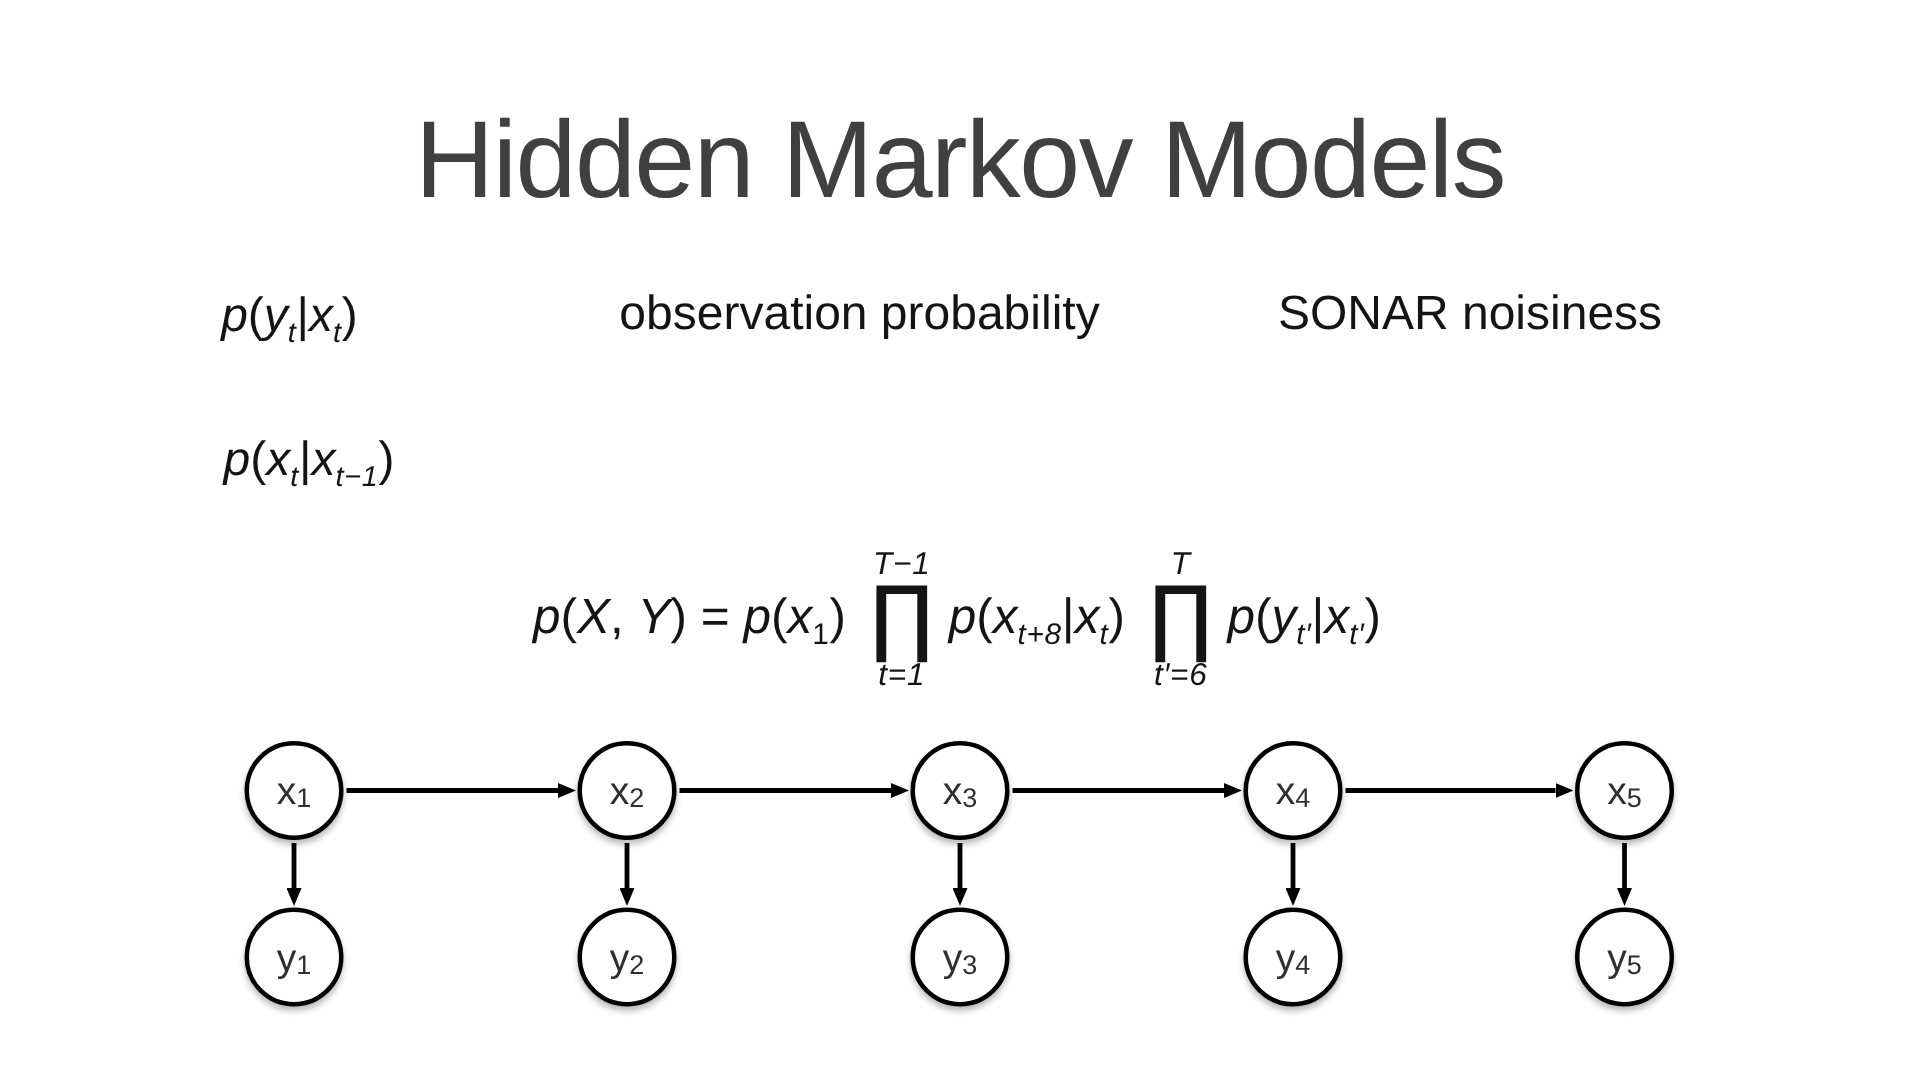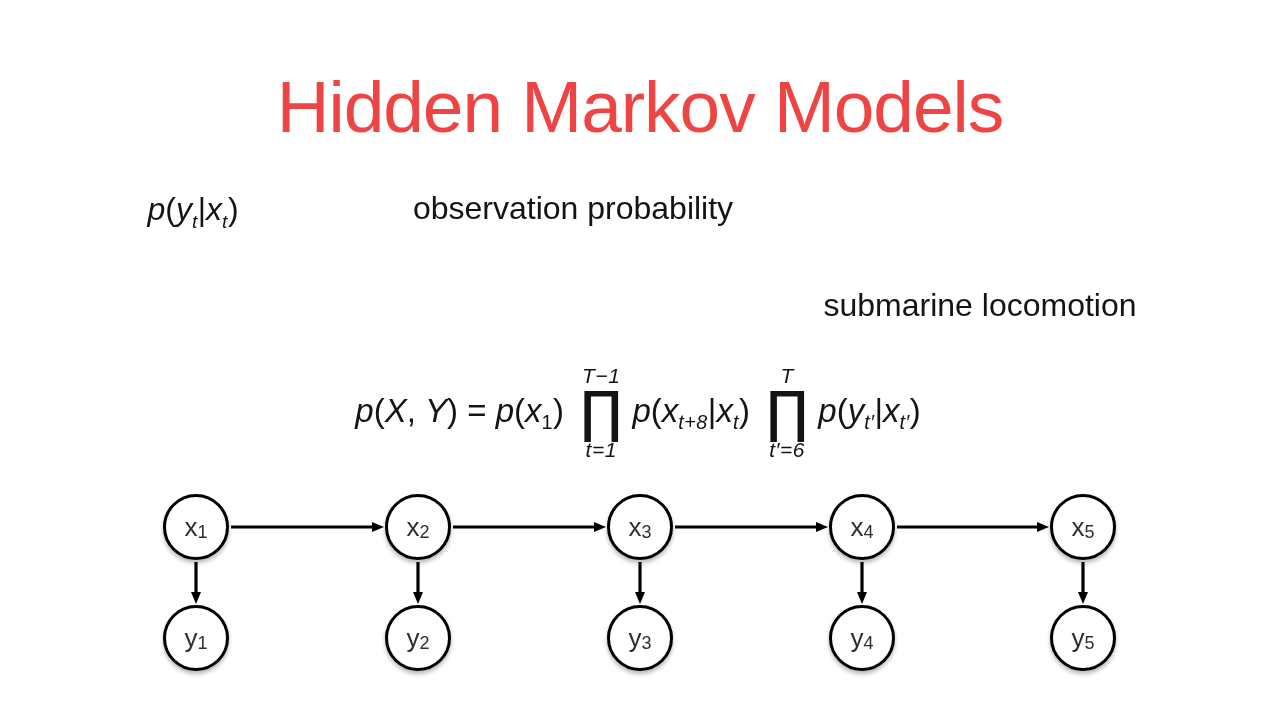--- a/index.html
+++ b/index.html
@@ -2,21 +2,21 @@
 <html><head>
 <meta charset="utf-8">
 <style>
   html,body{margin:0;padding:0;background:#ffffff;}
   #stage{
     position:relative;width:1280px;height:720px;background:#ffffff;overflow:hidden;
     font-family:"Liberation Sans","DejaVu Sans",sans-serif;color:#111111;
   }
   .title{
     position:absolute;left:0;right:0;top:70px;text-align:center;
-    font-size:73px;font-weight:300;letter-spacing:-1px;color:#ef4444;line-height:1;
+    font-size:73px;font-weight:300;letter-spacing:-1px;color:#404040;line-height:1;
     white-space:nowrap;
   }
   .cell{position:absolute;transform:translate(-50%,-50%);white-space:nowrap;line-height:1.1;}
   .plain{font-size:32px;color:#141414;}
   .math{font-size:32px;color:#141414;}
   .math .it{font-style:italic;}
   .math sub{font-size:0.6em;font-style:italic;line-height:0;letter-spacing:0.5px;}
   .math sub.up{font-style:normal;}
   .equation{
     position:absolute;left:638px;top:413px;transform:translate(-50%,-50%);
@@ -42,22 +42,23 @@
 </style>
 </head>
 <body>
 
 <div id="stage">
 
   <div class="title">Hidden Markov Models</div>
 
   <div class="cell math" style="left:193px;top:210px;text-align:right;"><span class="it">p</span><span>(</span><span class="it">y</span><sub>t</sub><span>|</span><span class="it">x</span><sub>t</sub><span>)</span></div>
   <div class="cell plain" style="left:525px;top:209px;margin-left:48px;">observation probability</div>
+  <div class="cell plain" style="left:980px;top:209px;">SONAR noisiness</div>
 
-  <div class="cell plain" style="left:980px;top:306px;">submarine locomotion</div>
+  <div class="cell math" style="left:206px;top:306px;"><span class="it">p</span><span>(</span><span class="it">x</span><sub>t</sub><span>|</span><span class="it">x</span><sub>t−1</sub><span>)</span></div>
 
   <div class="equation math"><span class="it">p</span><span>(</span><span class="it">X</span><span>, </span><span class="it">Y</span><span>) = </span><span class="it">p</span><span>(</span><span class="it">x</span><sub class="up">1</sub><span>)</span><span class="prod">
         <span class="psup">T−1</span>
         <span class="psym">∏</span>
         <span class="psub">t=1</span>
       </span><span class="it">p</span><span>(</span><span class="it">x</span><sub>t+8</sub><span>|</span><span class="it">x</span><sub>t</sub><span>)</span><span class="prod">
         <span class="psup">T</span>
         <span class="psym">∏</span>
         <span class="psub">t′=6</span>
       </span><span class="it">p</span><span>(</span><span class="it">y</span><sub>t′</sub><span>|</span><span class="it">x</span><sub>t′</sub><span>)</span></div>

